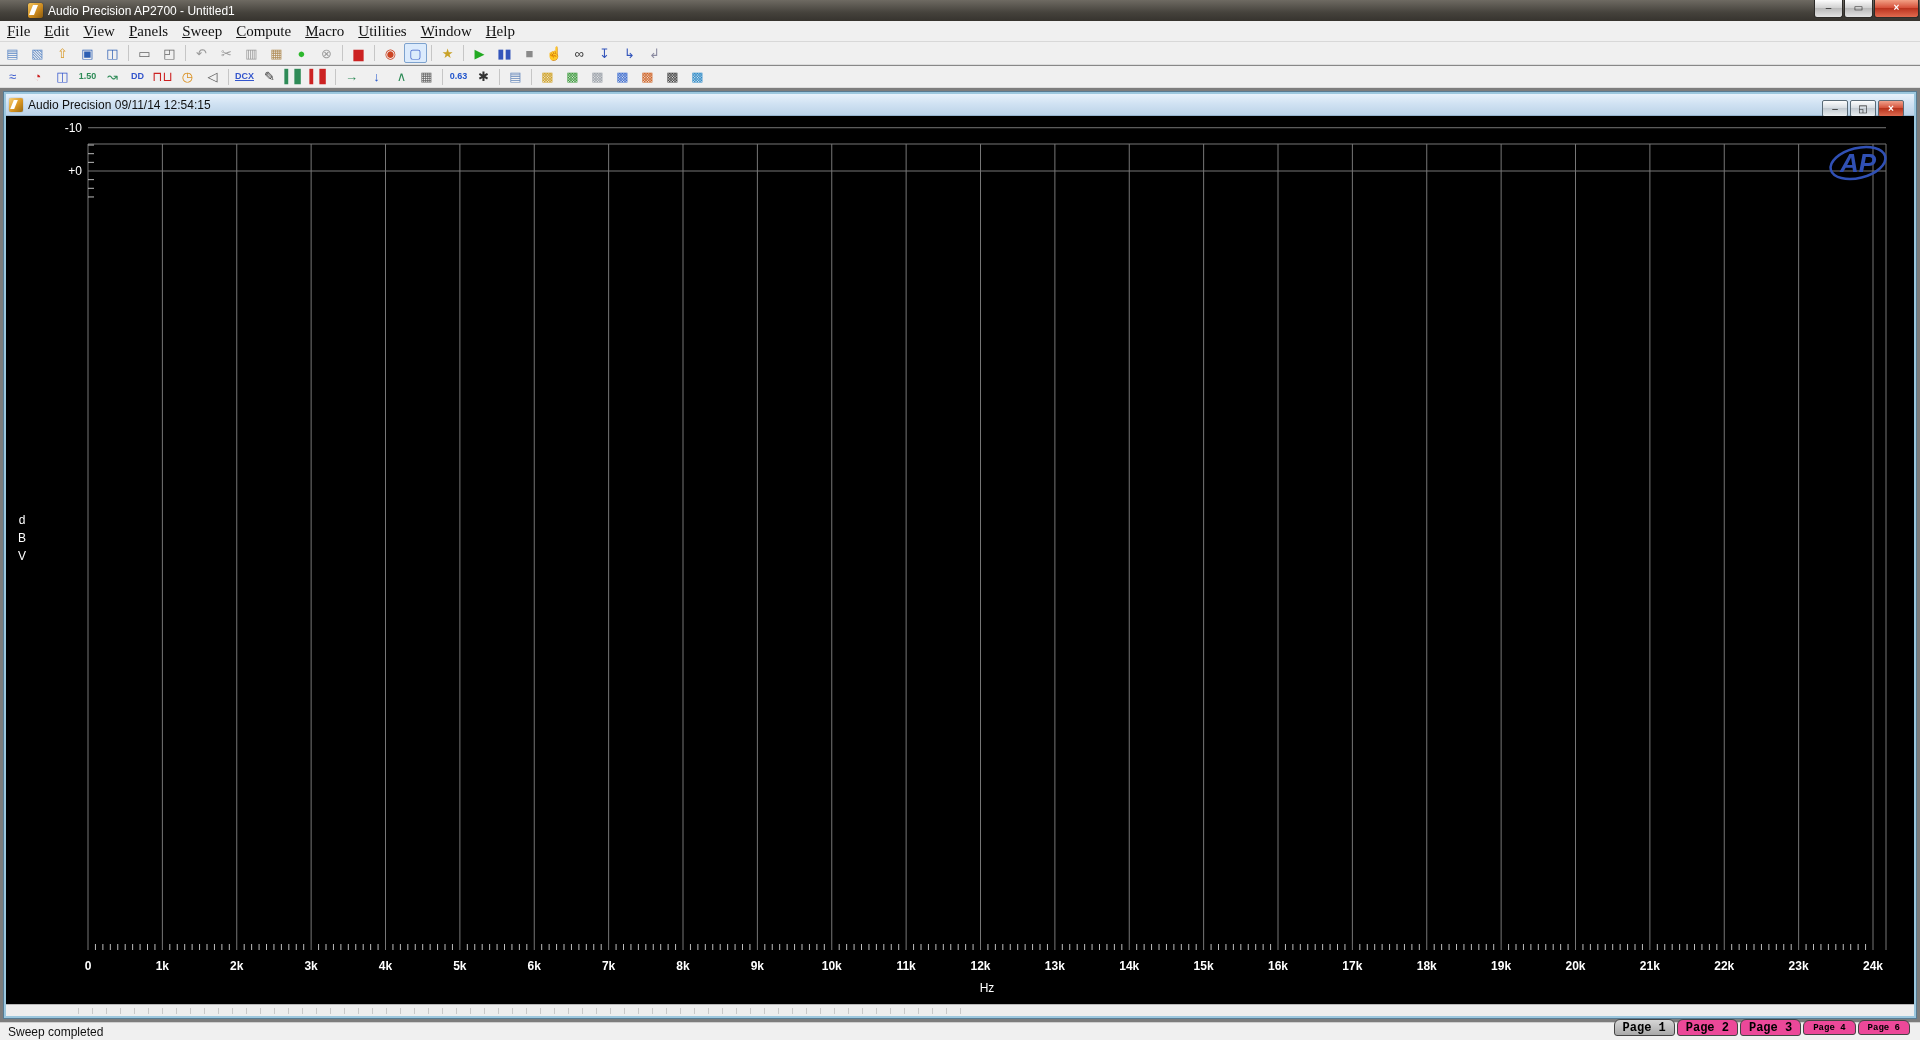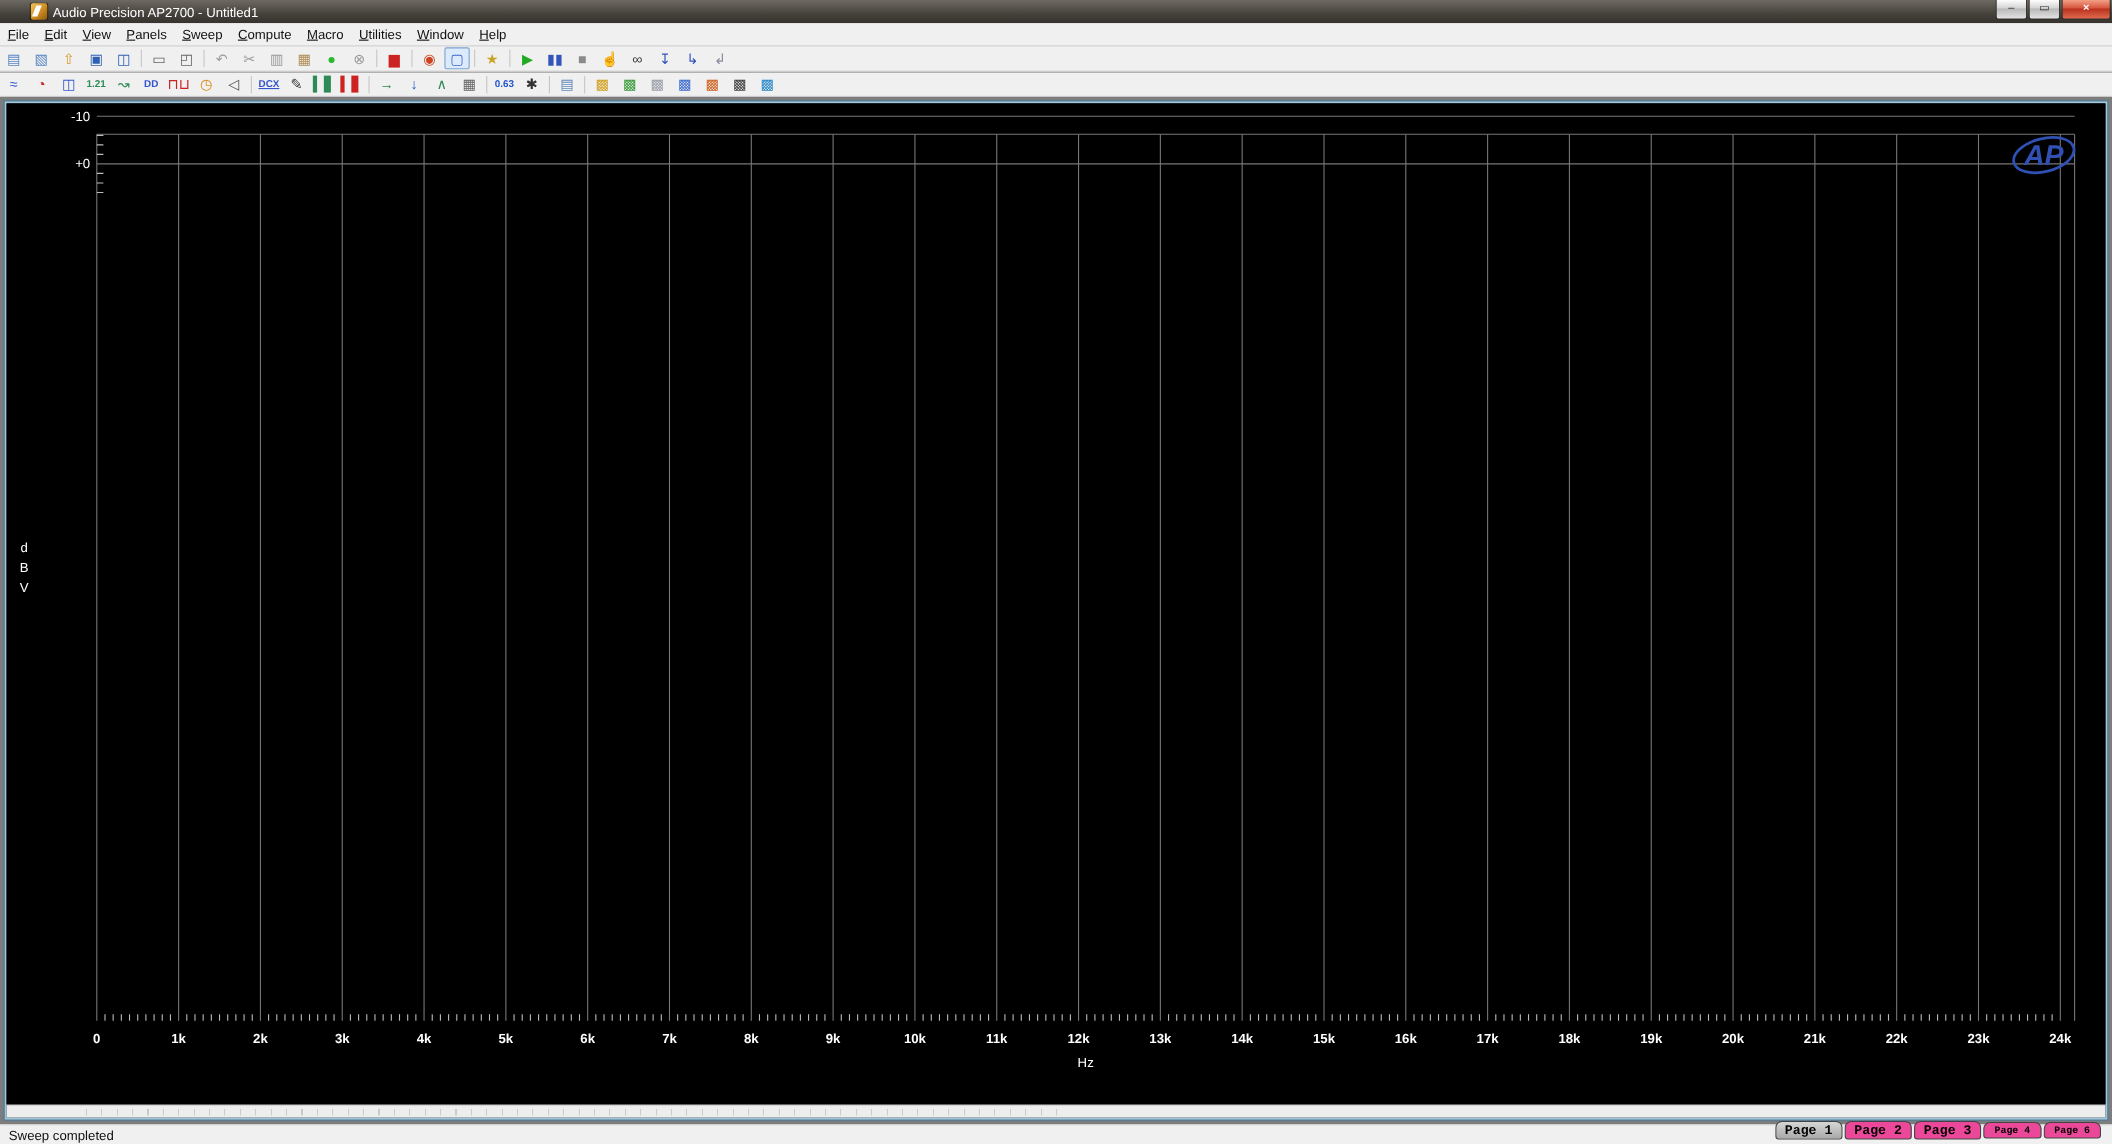--- a/index.html
+++ b/index.html
@@ -19,21 +19,21 @@
   .cap-btn { width:29px; height:18px; border:1px solid #2d2b28; border-top:none;
     background:linear-gradient(#fdfdfd,#d2d2d2 45%,#b7b7b7 46%,#e3e3e3);
     color:#222; font-size:10px; line-height:16px; text-align:center;
     border-radius:0 0 3px 3px; margin-right:1px; }
   .cap-btn.close { width:45px; background:linear-gradient(#f2a085,#d6523b 45%,#b8301b 46%,#e06a4f);
     color:#fff; font-weight:bold; }
 
   
   .menubar { position:absolute; left:0; top:21px; width:1920px; height:21px;
     background:#f0f0f0; border-bottom:1px solid #d8d8d8;
-    display:flex; align-items:center; font-size:12px; color:#111; }
+    display:flex; align-items:center; font-size:15px; color:#111;font-family:Liberation Serif, serif; }
   .menu-item { padding:2px 7px; }
   .menu-item u { text-decoration:underline; }
 
   
   .toolbar { position:absolute; left:0; width:1920px; height:23px; background:#f0f0f0;
     display:flex; align-items:center; border-bottom:1px solid #dcdcdc; }
   #toolbar-main { top:42px; }
   #toolbar-panels { top:66px; height:22px; }
   .tb-btn { width:23px; height:20px; margin:0 1px; display:flex; align-items:center;
     justify-content:center; font-size:13px; line-height:1; border:1px solid transparent;
@@ -135,21 +135,21 @@
     <div class="tb-btn" style="color: rgb(202, 162, 126);">☝</div>
     <div class="tb-btn" style="color: rgb(51, 51, 51);">∞</div>
     <div class="tb-btn" style="color: rgb(51, 85, 187);">↧</div>
     <div class="tb-btn" style="color: rgb(51, 85, 187);">↳</div>
     <div class="tb-btn" style="color: rgb(138, 138, 160);">↲</div>
   </div>
 <div class="toolbar" id="toolbar-panels">
     <div class="tb-btn" style="color: rgb(51, 85, 204);">≈</div>
     <div class="tb-btn" style="color: rgb(204, 34, 34);">◔</div>
     <div class="tb-btn" style="color: rgb(51, 85, 204);">◫</div>
-    <div class="tb-btn small-text" style="color: rgb(46, 139, 87);">1.21</div>
+    <div class="tb-btn small-text" style="color: rgb(46, 139, 87);">1.50</div>
     <div class="tb-btn" style="color: rgb(46, 139, 87);">↝</div>
     <div class="tb-btn small-text" style="color: rgb(51, 85, 204);">DD</div>
     <div class="tb-btn" style="color: rgb(204, 34, 34);">⊓⊔</div>
     <div class="tb-btn" style="color: rgb(217, 143, 31);">◷</div>
     <div class="tb-btn" style="color: rgb(85, 85, 85);">◁</div>
     <div class="tb-sep"></div>
     <div class="tb-btn small-text" style="color: rgb(51, 85, 204); text-decoration: underline;">DCX</div>
     <div class="tb-btn" style="color: rgb(51, 51, 51);">✎</div>
     <div class="tb-btn" style="color: rgb(46, 139, 87);">▍▋</div>
     <div class="tb-btn" style="color: rgb(204, 34, 34);">▍▋</div>
@@ -168,20 +168,24 @@
     <div class="tb-btn" style="color: rgb(58, 154, 58);">▩</div>
     <div class="tb-btn" style="color: rgb(154, 160, 168);">▩</div>
     <div class="tb-btn" style="color: rgb(58, 106, 208);">▩</div>
     <div class="tb-btn" style="color: rgb(208, 96, 32);">▩</div>
     <div class="tb-btn" style="color: rgb(64, 64, 64);">▩</div>
     <div class="tb-btn" style="color: rgb(40, 136, 200);">▩</div>
   </div>
 
 <div class="mdi">
   <div class="doc-window">
+    <div class="doc-titlebar">
+      <div class="doc-icon"></div>
+      <span>Audio Precision  09/11/14 12:54:15</span>
+    </div>
     <div class="doc-caption-buttons">
       <div class="doc-btn">–</div>
       <div class="doc-btn">◱</div>
       <div class="doc-btn close">×</div>
     </div>
     <div class="doc-client">
       <svg id="plot" width="1908" height="884" viewBox="0 0 1908 884">
           <line x1="82" y1="28" x2="82" y2="834" stroke="#777777" stroke-width="1"></line>
           <line x1="156.375" y1="28" x2="156.375" y2="834" stroke="#777777" stroke-width="1"></line>
           <line x1="230.75" y1="28" x2="230.75" y2="834" stroke="#777777" stroke-width="1"></line>

